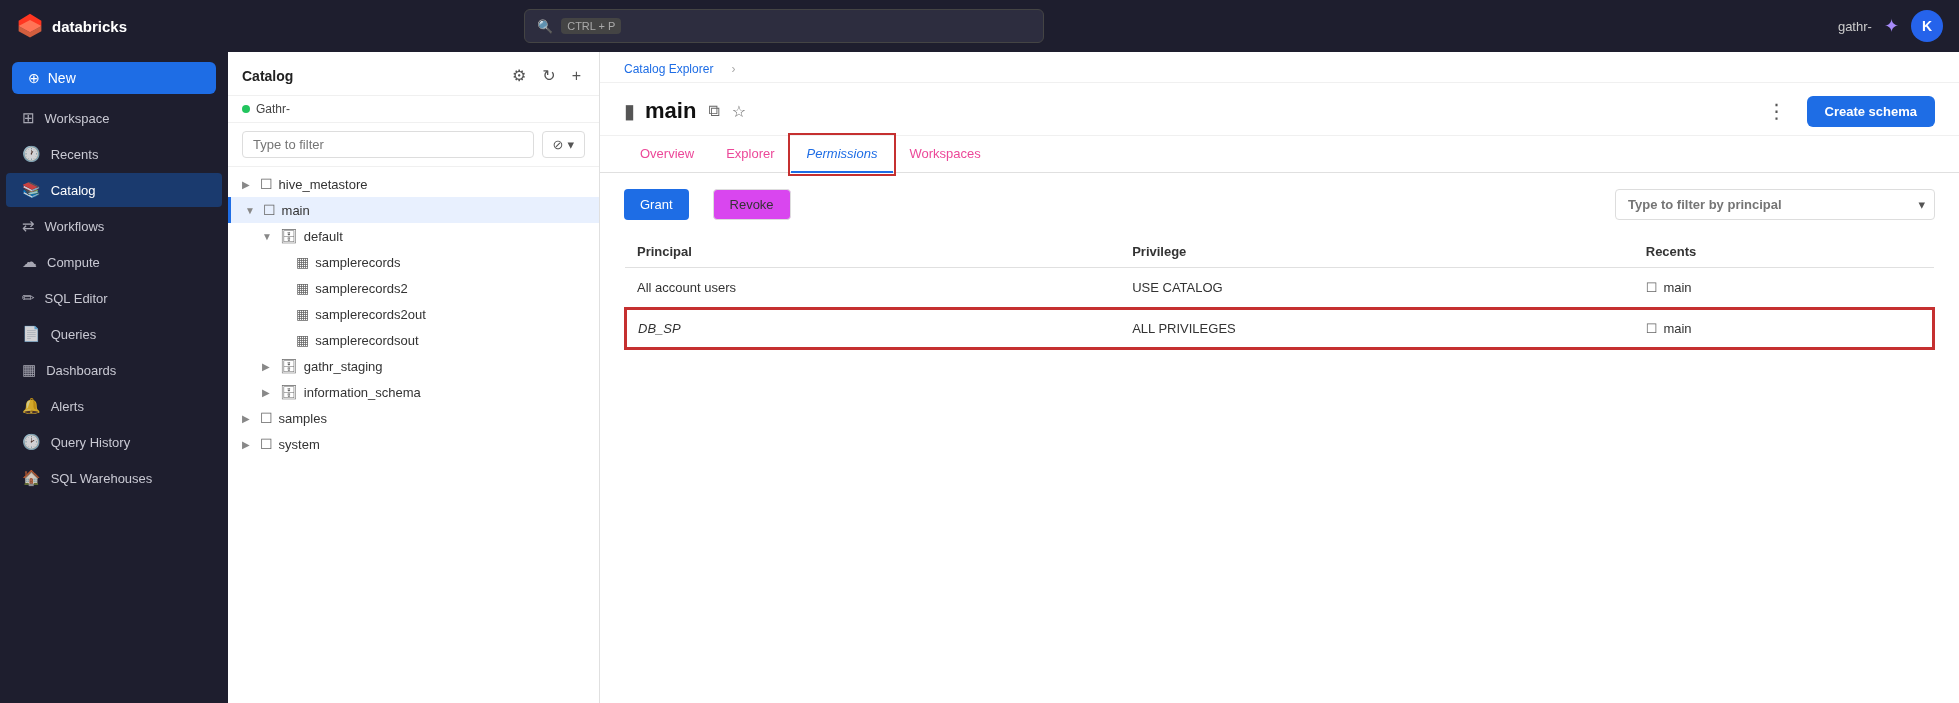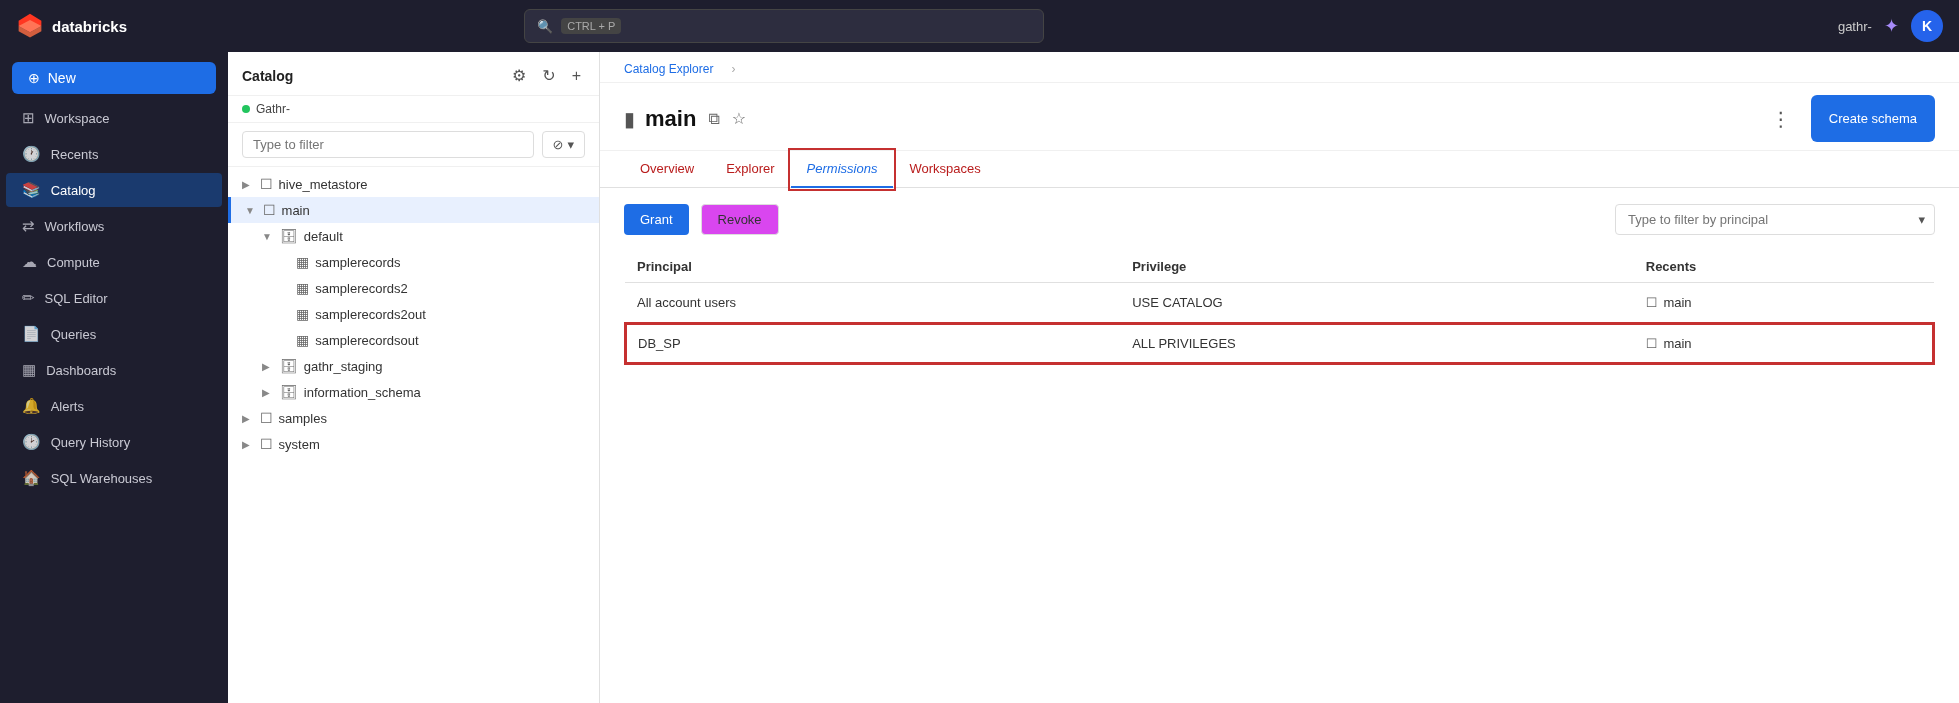--- a/index.html
+++ b/index.html
@@ -265,38 +265,38 @@
       cursor: pointer;
       font-size: 20px;
       color: #555;
       padding: 4px 8px;
     }
     .create-schema-btn {
       background: #1e6de5;
       color: white;
       border: none;
       border-radius: 6px;
-      padding: 16px 18px;
-      font-size: 13px;
-      font-weight: 400;
+      padding: 8px 18px;
+      font-size: 13px;
+      font-weight: 700;
       cursor: pointer;
     }
 
     
     .tabs {
       display: flex;
       gap: 0;
       padding: 0 24px;
       border-bottom: 1px solid #e0e0e0;
     }
     .tab {
       padding: 10px 16px;
       cursor: pointer;
       font-size: 13px;
-      color: #b91c1c;
+      color: #ec4899;
       border-bottom: 2px solid transparent;
       margin-bottom: -1px;
     }
     .tab.active {
       color: #1e6de5;
       border-bottom: 2px solid #1e6de5;
       font-weight: 500;
     }
 
     
@@ -304,21 +304,21 @@
       flex: 1;
       padding: 16px 24px;
       overflow-y: auto;
     }
     .permissions-toolbar {
       display: flex;
       align-items: center;
       justify-content: space-between;
       margin-bottom: 16px;
     }
-    .perm-left { display: flex; gap: 12px; }
+    .perm-left { display: flex; gap: 24px; }
     .grant-btn {
       background: #1e6de5;
       color: white;
       border: none;
       border-radius: 4px;
       padding: 7px 16px;
       font-size: 13px;
       cursor: pointer;
     }
     .revoke-btn {
@@ -332,20 +332,21 @@
     }
     .principal-filter {
       border: 1px solid #ddd;
       border-radius: 4px;
       padding: 7px 32px 7px 12px;
       font-size: 13px;
       outline: none;
       width: 320px;
       color: #999;
       position: relative;
+      font-weight: bold;
     }
     .principal-filter-wrap {
       position: relative;
       display: flex;
       align-items: center;
     }
     .principal-filter-wrap .chevron {
       position: absolute;
       right: 10px;
       color: #555;
@@ -616,21 +617,21 @@
             <td>All account users</td>
             <td class="privilege-cell">USE CATALOG</td>
             <td>
               <div class="object-cell">
                 <span class="obj-icon">☐</span>
                 <span>main</span>
               </div>
             </td>
           </tr>
           <tr class="table-row" style="outline: rgb(197, 48, 48) solid 2px; outline-offset: -2px; display: table-row; position: relative;">
-            <td style="border-top: 2px solid rgb(197, 48, 48); border-left: 2px solid rgb(197, 48, 48); border-bottom: 2px solid rgb(197, 48, 48);">DB_SP</td>
+            <td style="border-top: 2px solid rgb(197, 48, 48); border-left: 2px solid rgb(197, 48, 48); border-bottom: 2px solid rgb(197, 48, 48); font-style: italic;">DB_SP</td>
             <td class="privilege-cell" style="border-top: 2px solid rgb(197, 48, 48); border-bottom: 2px solid rgb(197, 48, 48);">ALL PRIVILEGES</td>
             <td style="border-top: 2px solid rgb(197, 48, 48); border-right: 2px solid rgb(197, 48, 48); border-bottom: 2px solid rgb(197, 48, 48);">
               <div class="object-cell">
                 <span class="obj-icon">☐</span>
                 <span>main</span>
               </div>
             </td>
           </tr>
         </tbody>
       </table>

